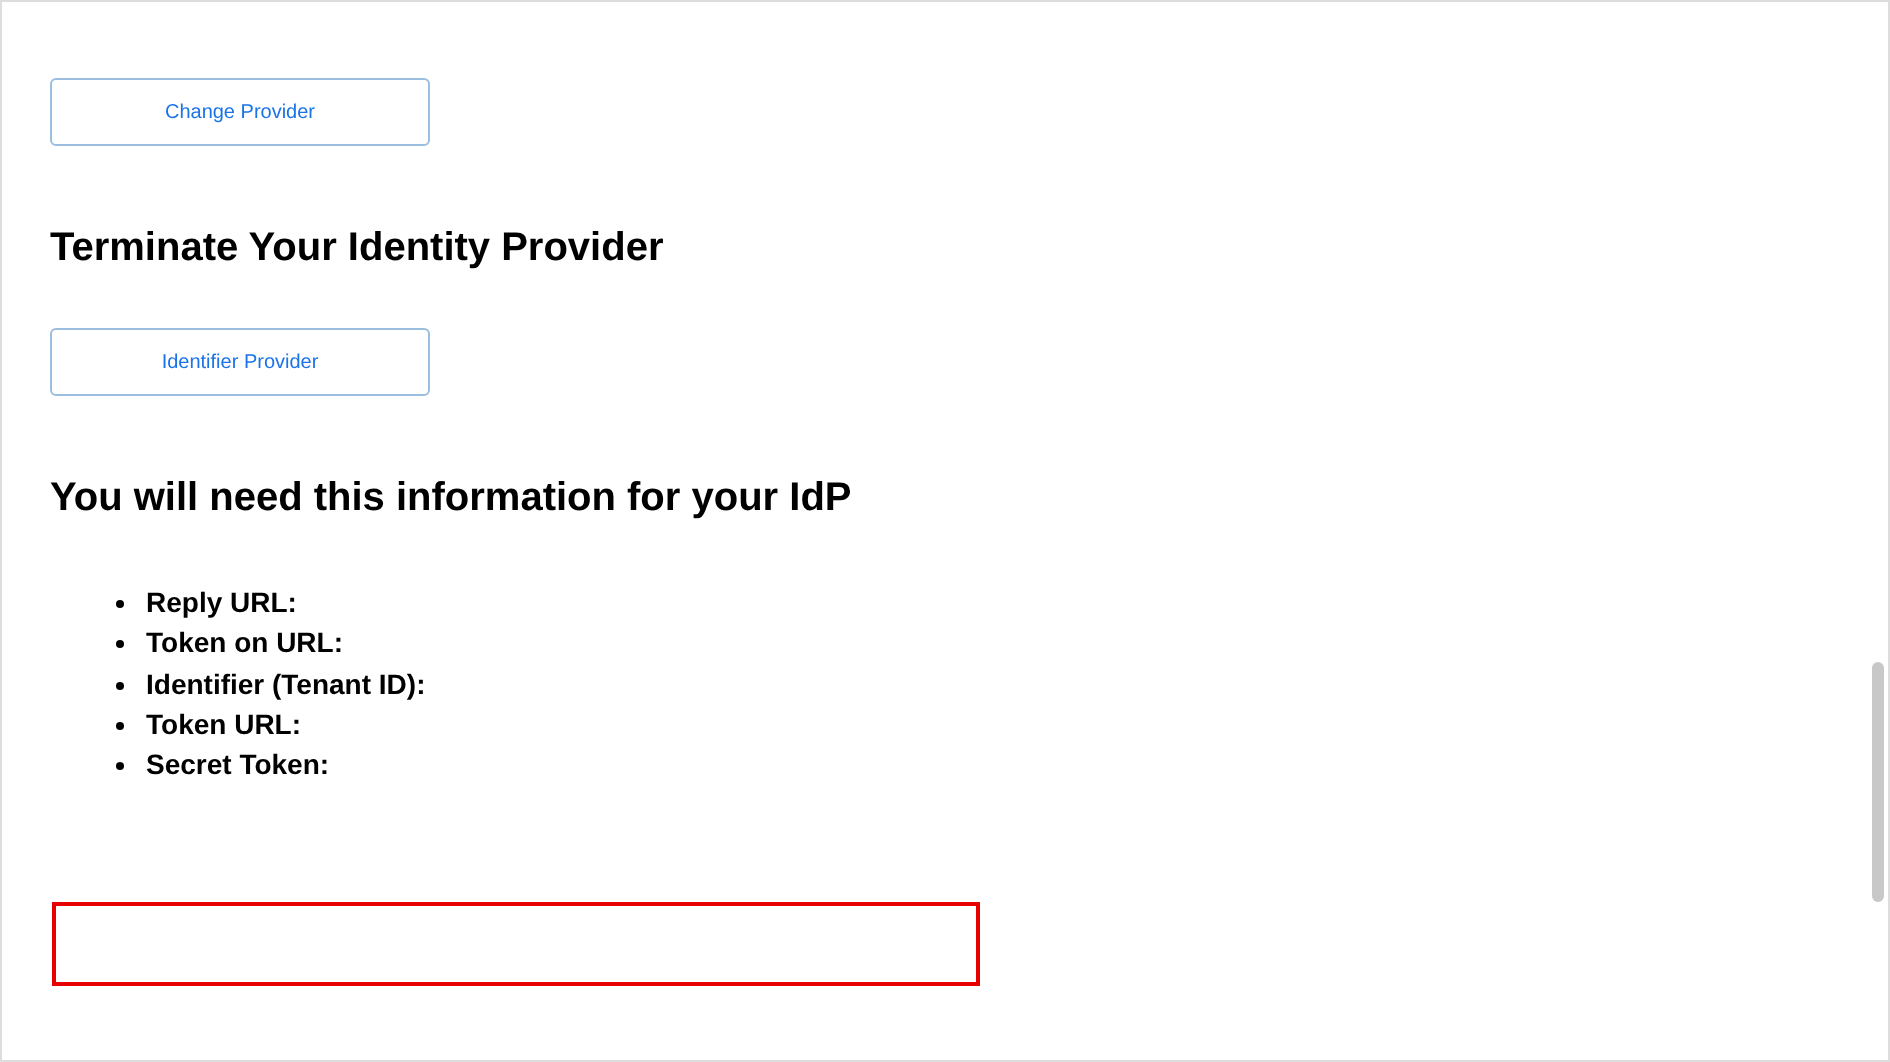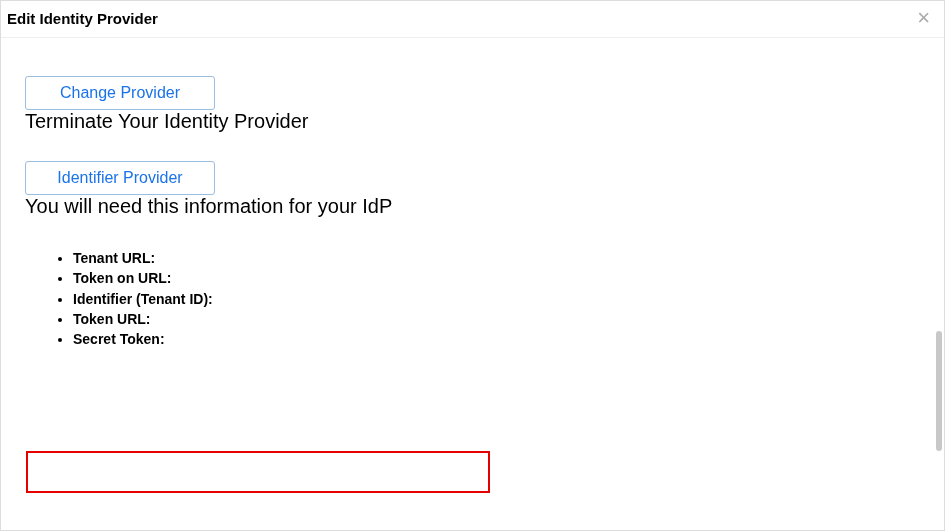--- a/index.html
+++ b/index.html
@@ -45,38 +45,39 @@
       align-items: flex-start;
       margin-top: 28px;
       gap: 36px;
     }
     .btn {
       width: 190px;
       height: 34px;
       border: 1px solid #9bbde0;
       background: #fff;
       color: #1a73e8;
-      font-size: 16px;
+      font-size: 10px;
       border-radius: 3px;
       cursor: pointer;
       flex-shrink: 0;
       display: inline-flex;
       align-items: center;
       justify-content: center;
     }
     .desc {
       font-size: 14px;
       color: #333;
       line-height: 1.55;
       flex: 1;
     }
     .section-heading {
       font-size: 20px;
-      font-weight: normal;
+      font-weight: bold;
       color: #000;
+      margin-top: 40px;
     }
     .info-list {
       margin-top: 30px;
       padding-left: 48px;
       list-style: disc;
     }
     .info-list li {
       font-size: 14px;
       font-weight: bold;
       color: #000;
@@ -99,45 +100,41 @@
       width: 6px;
       height: 120px;
       background: #c8c8c8;
       border-radius: 3px;
     }
   </style>
 </head>
 <body>
 
 <div class="modal">
-  <div class="header">
-    <div class="header-title">Edit Identity Provider</div>
-    <div class="close-icon">×</div>
-  </div>
 
   <div class="content">
 
     <div class="section-row">
       <button class="btn">
         <span>Change Provider</span>
       </button>
     </div>
 
     <h2 class="section-heading">Terminate Your Identity Provider</h2>
 
     <div class="section-row">
       <button class="btn">
         <span>Identifier Provider</span>
       </button>
     </div>
 
     <h2 class="section-heading">You will need this information for your IdP</h2>
 
     <ul class="info-list">
-      <li>Tenant URL:</li>
+      <li>Reply URL:</li>
       <li>Token on URL:</li>
       <li>Identifier (Tenant ID):</li>
       <li>Token URL:</li>
       <li>Secret Token:</li>
     </ul>
 
   </div>
 
   <div class="highlight-box"></div>
   <div class="scroll-indicator"></div>

